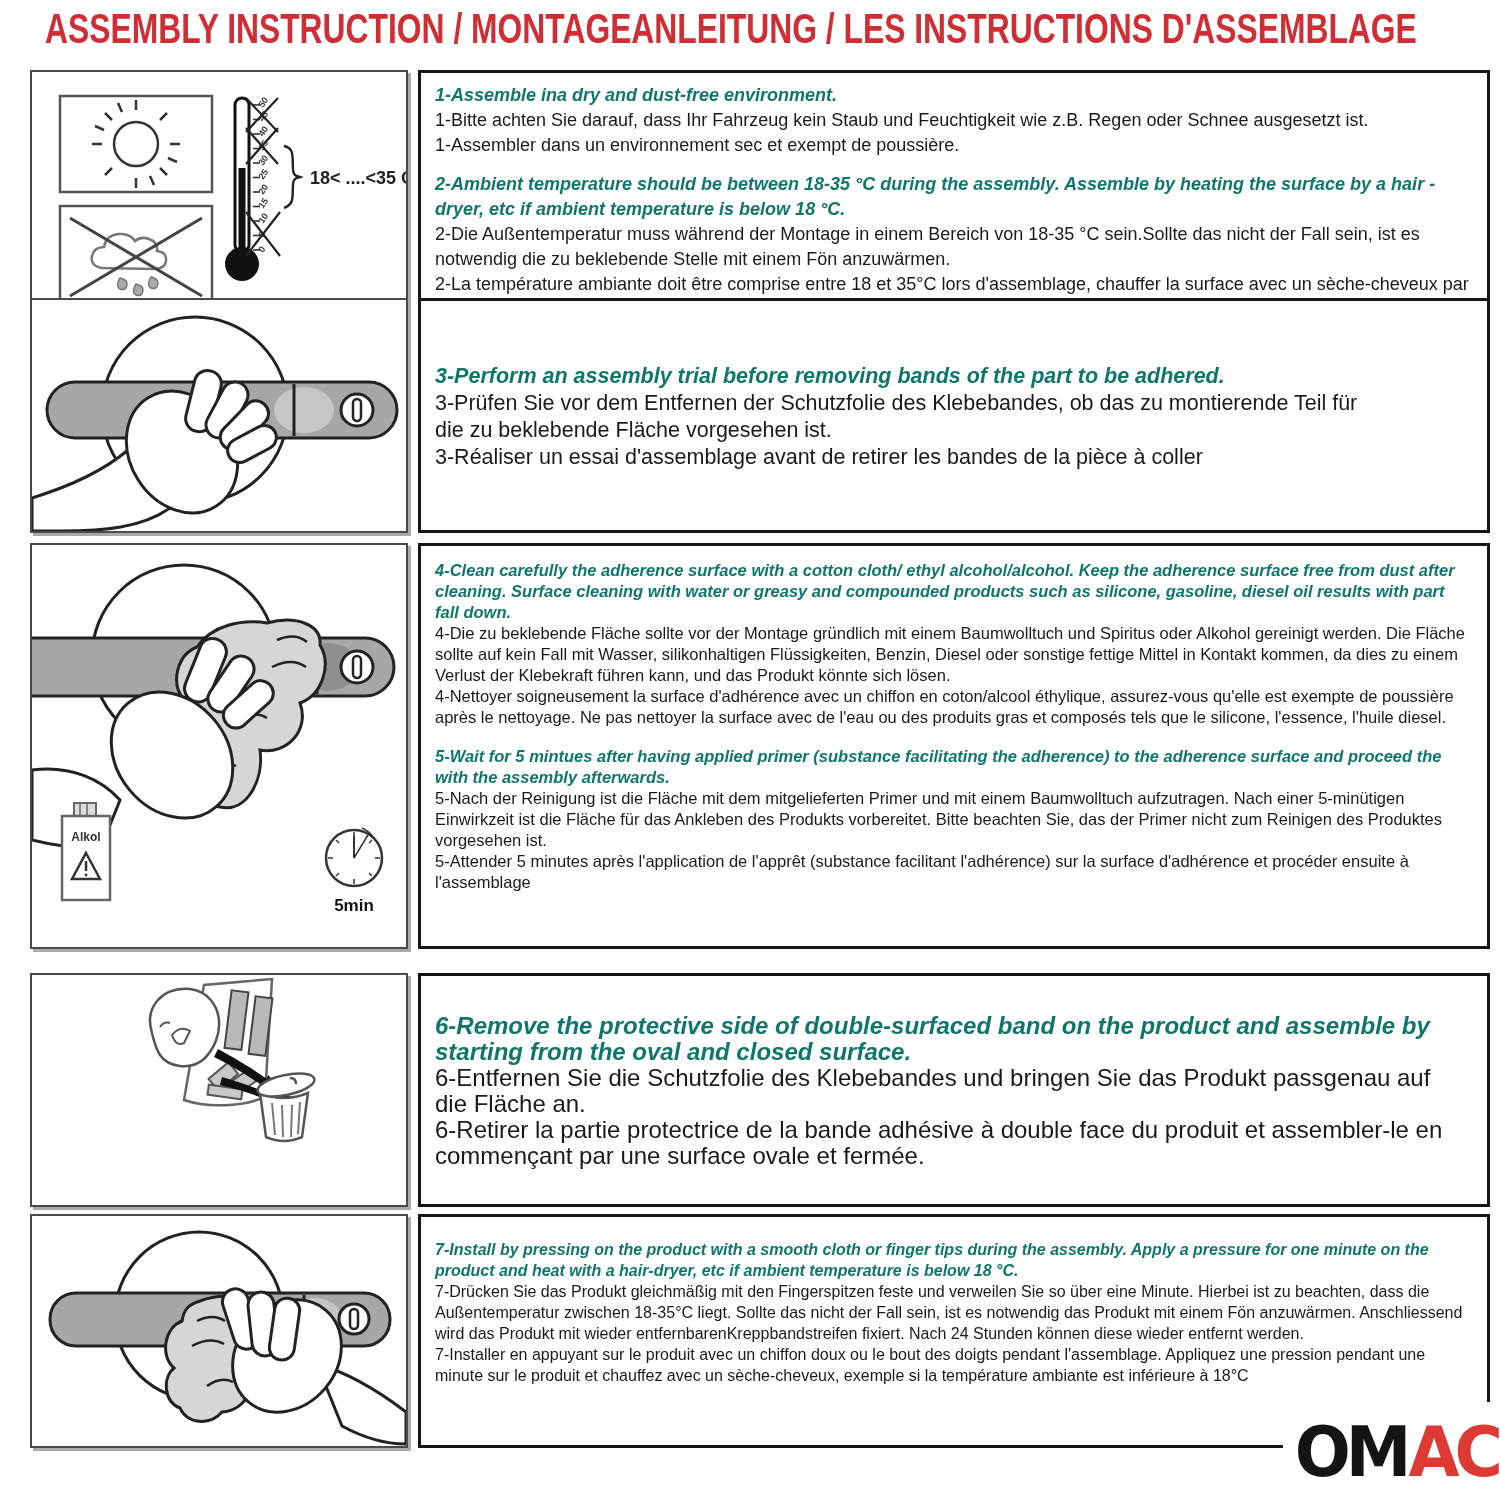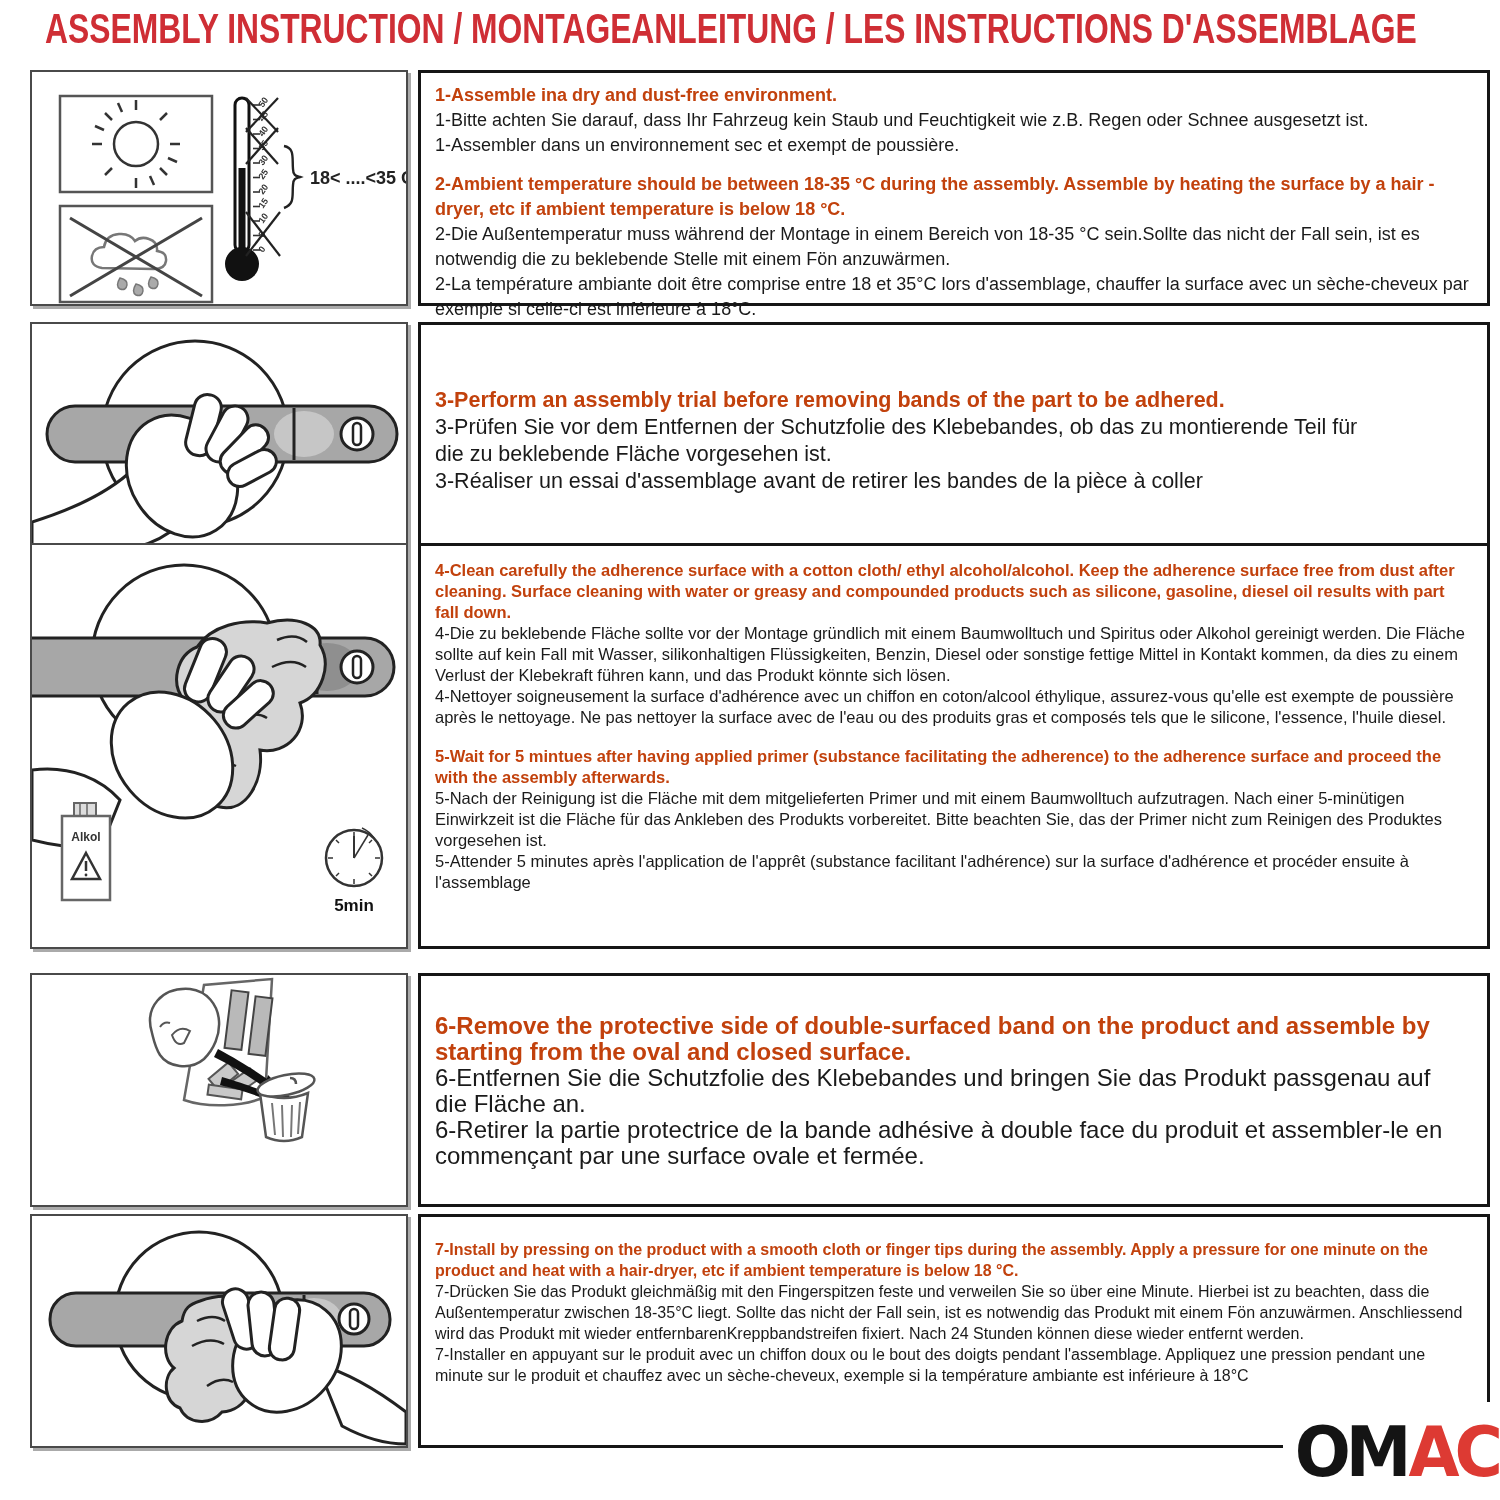--- a/index.html
+++ b/index.html
@@ -7,30 +7,30 @@
         font-family:"Liberation Sans",sans-serif;color:#1a1a1a;overflow:hidden;}
   .title{position:absolute;left:45px;top:4px;white-space:nowrap;
          font-size:43px;font-weight:bold;color:#cf2e35;
          transform:scaleX(0.74);transform-origin:left top;letter-spacing:0px;}
   .illu{position:absolute;left:30px;width:378px;background:#fff;
         border:2px solid #4a4a4a;box-shadow:3px 3px 0 #aaa;box-sizing:border-box;}
   .txtbox{position:absolute;left:418px;width:1072px;background:#fff;
           border:3px solid #151515;box-sizing:border-box;
           display:flex;flex-direction:column;}
   .r1{top:70px;height:236px;}
-  .r2{top:322px;height:235px;}
+  .r2{top:298px;height:235px;}
   .r3{top:543px;height:406px;}
   .r4{top:973px;height:234px;}
   .r5{top:1214px;height:234px;}
   .txtbox .inner{padding:10px 16px 8px 14px;}
   .vcenter{justify-content:center;}
   p{margin:0;}
   .gap{margin-top:14px;}
   .gap-sm{margin-top:18px;}
-  .b{font-weight:bold;color:#c2410c;}
+  .b{font-weight:bold;color:#0f766e;font-style:italic;}
   .s1 p{font-size:18px;line-height:25px;}
   .s2 p{font-size:21.5px;line-height:27px;max-width:940px;}
   .s3 p{font-size:16.5px;line-height:21px;}
   .s4 p{font-size:24px;line-height:26px;max-width:1015px;}
   .s5 p{font-size:16px;line-height:21px;}
   svg{display:block;}
   .logo{position:absolute;left:1283px;top:1402px;width:215px;height:84px;
         background:#fff;display:flex;align-items:flex-end;justify-content:flex-end;}
   .logo span{font-family:"DejaVu Sans",sans-serif;font-weight:bold;font-size:66px;
              letter-spacing:-5px;line-height:66px;transform:scaleY(1.04);display:inline-block;}

